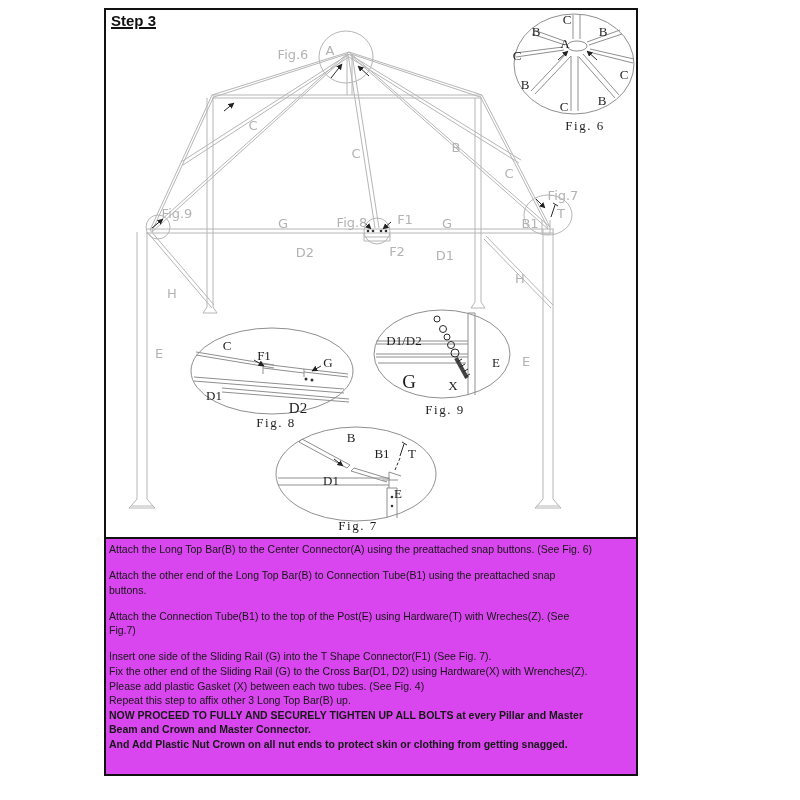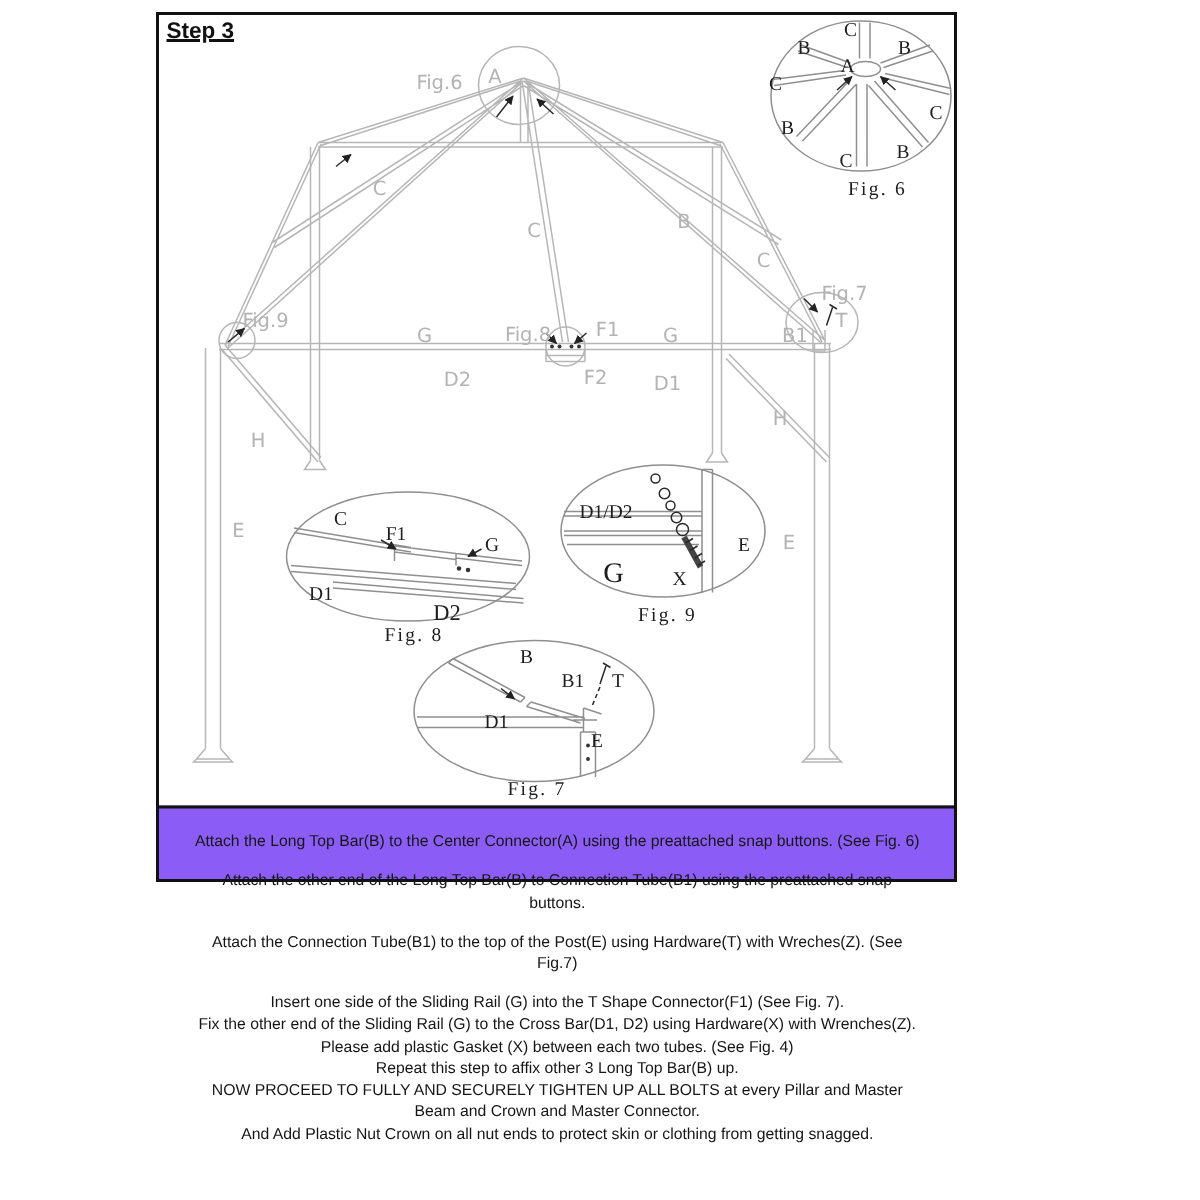--- a/index.html
+++ b/index.html
@@ -1,31 +1,31 @@
 <!DOCTYPE html>
 <html><head>
 <meta charset="utf-8">
 <style>
   html,body{margin:0;padding:0;background:#ffffff;}
   .page{position:relative;width:800px;height:800px;background:#ffffff;overflow:hidden;
         font-family:"Liberation Sans",sans-serif;}
-  .frame{position:absolute;left:104px;top:8px;width:534px;height:580px;
+  .frame{position:absolute;left:104px;top:8px;width:534px;height:768px;
          border:2px solid #111;box-sizing:border-box;background:#fff;}
   .step-title{position:absolute;left:5px;top:2px;font-size:15px;font-weight:bold;
               color:#111;text-decoration:underline;text-decoration-thickness:2px;}
   svg.diagram{position:absolute;left:0;top:0;}
   svg text{font-family:"Liberation Serif",serif;fill:#1d1d1d;font-size:13px;text-anchor:middle;}
   svg text.gray{font-family:"DejaVu Sans",sans-serif;fill:#b3b3b3;font-size:13px;}
   svg text.caption{font-size:13px;letter-spacing:1.5px;}
   svg text.big{font-size:19px;}
   svg text.md{font-size:15px;}
   .instructions{position:absolute;left:0;right:0;top:527px;bottom:0;border-top:2px solid #111;
-                padding:15px 2px 0 3px;background:#8b5cf6;text-align:center;}
+                padding:3px 2px 0 3px;background:#d946ef;}
   .iline{height:14.6px;line-height:14.6px;font-size:10.5px;color:#161616;white-space:nowrap;}
-  .iline.bold{font-weight:normal;}
+  .iline.bold{font-weight:bold;}
   .gap{height:11.5px;}
   .thin{stroke:#b6b6b6;stroke-width:1;fill:none;}
   .inset{stroke:#8f8f8f;stroke-width:1;fill:none;}
   .dark{stroke:#2a2a2a;stroke-width:1;fill:none;}
   .dash{stroke:#2a2a2a;stroke-width:1;fill:none;stroke-dasharray:3 2;}
 </style>
 </head>
 <body>
 
 <div class="page">

